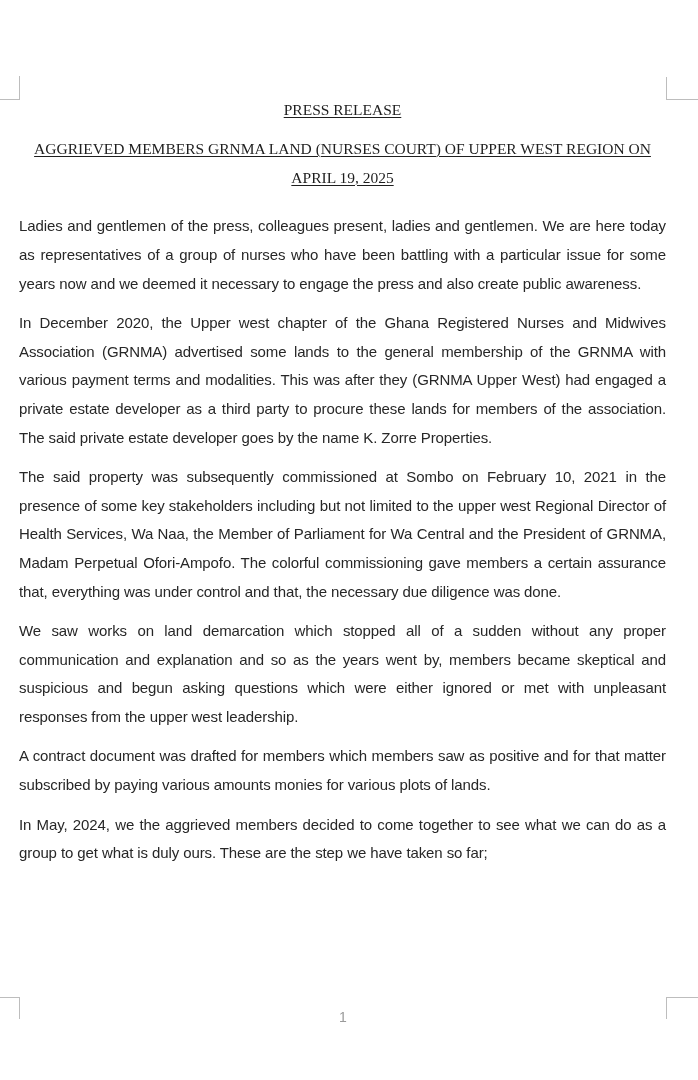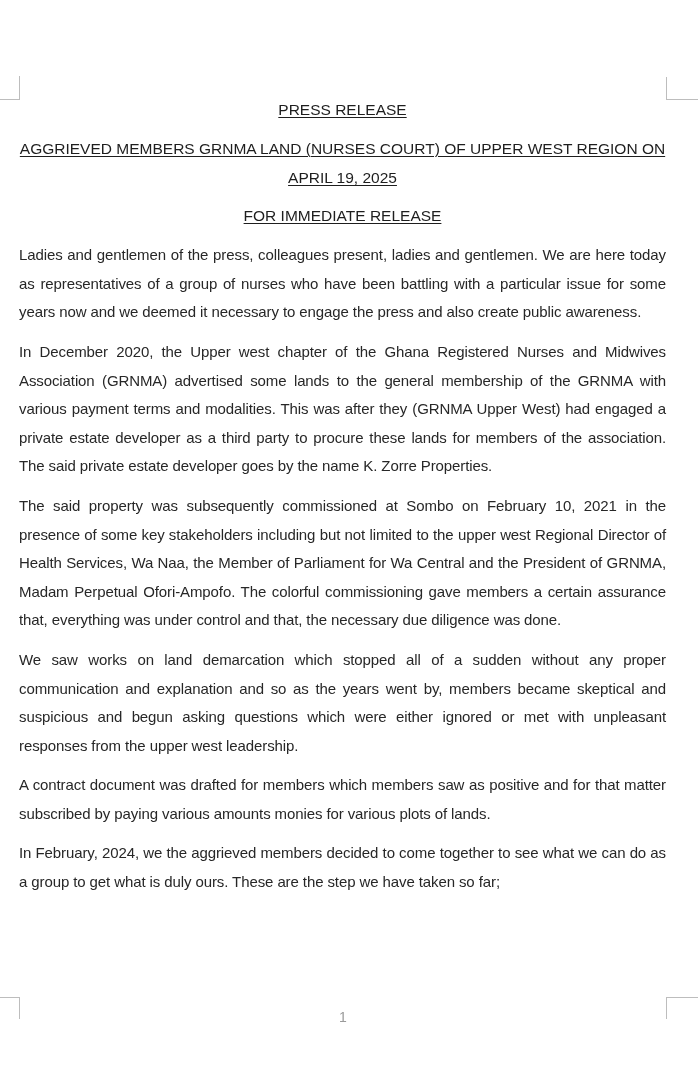--- a/index.html
+++ b/index.html
@@ -43,23 +43,24 @@
       text-align: center;
       font-size: 15.5px;
       line-height: 28.8px;
       margin: 0 0 10px 0;
       color: #1e1e1e;
     }
     .heading span {
       text-decoration: underline;
       text-underline-offset: 2px;
       text-decoration-thickness: 1px;
+      font-family: Liberation Serif, serif;
     }
     .heading.h-title { margin-bottom: 10px; }
-    .heading.h-sub { margin-bottom: 10px; }
+    .heading.h-sub { margin-bottom: 20px; }
     .heading.h-imm { margin-bottom: 10px; }
     .para {
       font-size: 15px;
       line-height: 28.6px;
       text-align: justify;
       margin: 0 0 11px 0;
       letter-spacing: -0.1px;
       color: #272727;
     }
     .page-number {
@@ -81,26 +82,23 @@
   <div class="corner bl"></div>
   <div class="corner br"></div>
 
   <div class="content">
     <div class="heading h-title">
       <span>PRESS RELEASE</span>
     </div>
     <div class="heading h-sub">
       <span>AGGRIEVED MEMBERS GRNMA LAND (NURSES COURT) OF UPPER WEST REGION ON APRIL 19, 2025</span>
     </div>
-    <div class="heading h-imm">
-      <span>FOR IMMEDIATE RELEASE</span>
-    </div>
 
     <p class="para">Ladies and gentlemen of the press, colleagues present, ladies and gentlemen. We are here today as representatives of a group of nurses who have been battling with a particular issue for some years now and we deemed it necessary to engage the press and also create public awareness.</p>
     <p class="para">In December 2020, the Upper west chapter of the Ghana Registered Nurses and Midwives Association (GRNMA) advertised some lands to the general membership of the GRNMA with various payment terms and modalities. This was after they (GRNMA Upper West) had engaged a private estate developer as a third party to procure these lands for members of the association. The said private estate developer goes by the name K. Zorre Properties.</p>
     <p class="para">The said property was subsequently commissioned at Sombo on February 10, 2021 in the presence of some key stakeholders including but not limited to the upper west Regional Director of Health Services, Wa Naa, the Member of Parliament for Wa Central and the President of GRNMA, Madam Perpetual Ofori-Ampofo. The colorful commissioning gave members a certain assurance that, everything was under control and that, the necessary due diligence was done.</p>
     <p class="para">We saw works on land demarcation which stopped all of a sudden without any proper communication and explanation and so as the years went by, members became skeptical and suspicious and begun asking questions which were either ignored or met with unpleasant responses from the upper west leadership.</p>
     <p class="para">A contract document was drafted for members which members saw as positive and for that matter subscribed by paying various amounts monies for various plots of lands.</p>
-    <p class="para">In February, 2024, we the aggrieved members decided to come together to see what we can do as a group to get what is duly ours. These are the step we have taken so far;</p>
+    <p class="para">In May, 2024, we the aggrieved members decided to come together to see what we can do as a group to get what is duly ours. These are the step we have taken so far;</p>
   </div>
 
   <div class="page-number">1</div>
 </div>
 
 </body></html>

